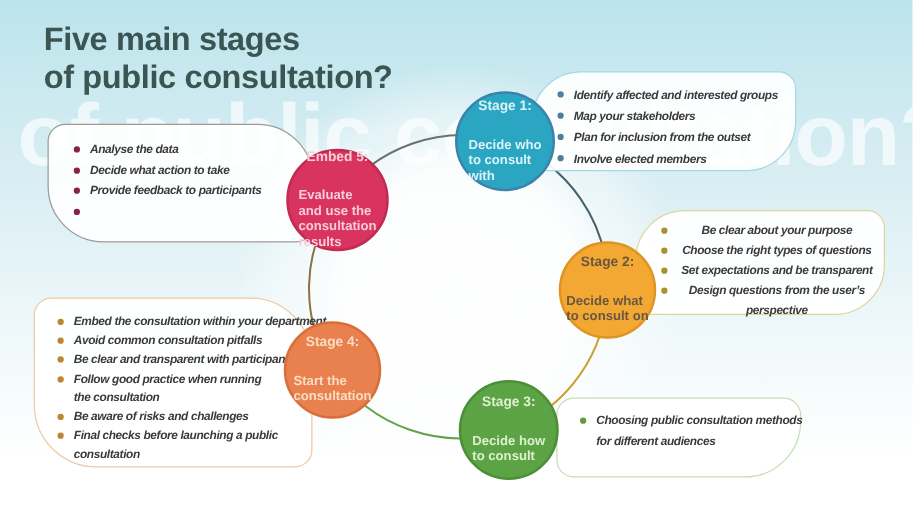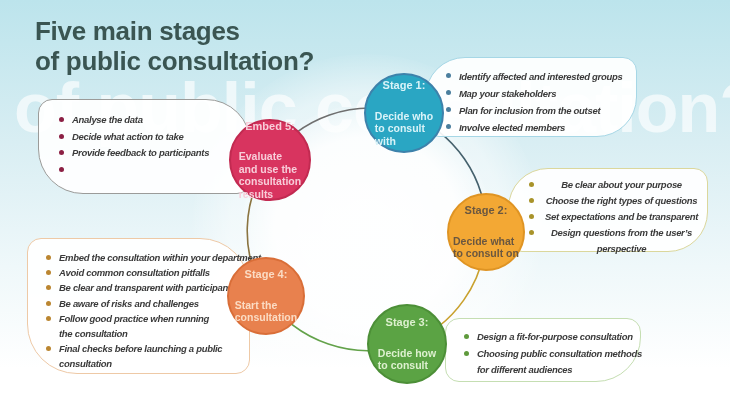--- a/index.html
+++ b/index.html
@@ -106,34 +106,33 @@
       <li><span class="dot"></span><span>Be clear about your purpose</span></li>
       <li><span class="dot"></span><span>Choose the right types of questions</span></li>
       <li><span class="dot"></span><span>Set expectations and be transparent</span></li>
       <li><span class="dot"></span><span>Design questions from the user’s
 perspective</span></li>
     </ul>
   </div>
 
   <div class="box box3" style="--circle: #5ba344; --rim: #4c8f37; --ctext: #ddf0cf; --box-border: #c5deb2; --bullet: #5f9a3c;">
     <ul>
-      <li><span class="dot"></span><span>Design a fit-for-purpose consultation</span></li>
       <li><span class="dot"></span><span>Choosing public consultation methods
 for different audiences</span></li>
     </ul>
   </div>
 
   <div class="box box4" style="--circle: #e8814e; --rim: #d96e38; --ctext: #fbdcc4; --box-border: #eec9a6; --bullet: #bb8631;">
     <ul>
       <li><span class="dot"></span><span>Embed the consultation within your department</span></li>
       <li><span class="dot"></span><span>Avoid common consultation pitfalls</span></li>
       <li><span class="dot"></span><span>Be clear and transparent with participants</span></li>
-      <li><span class="dot"></span><span>Be aware of risks and challenges</span></li>
       <li><span class="dot"></span><span>Follow good practice when running
 the consultation</span></li>
+      <li><span class="dot"></span><span>Be aware of risks and challenges</span></li>
       <li><span class="dot"></span><span>Final checks before launching a public
 consultation</span></li>
     </ul>
   </div>
 
   <div class="circle c1" style="--circle: #2aa6c3; --rim: #3d82ab; --ctext: #d9f3f8; --box-border: #a6d7e6; --bullet: #4b7f9e;">
     <div class="clabel">Stage 1:</div>
     <div class="cdesc">Decide who
 to consult
 with</div>

